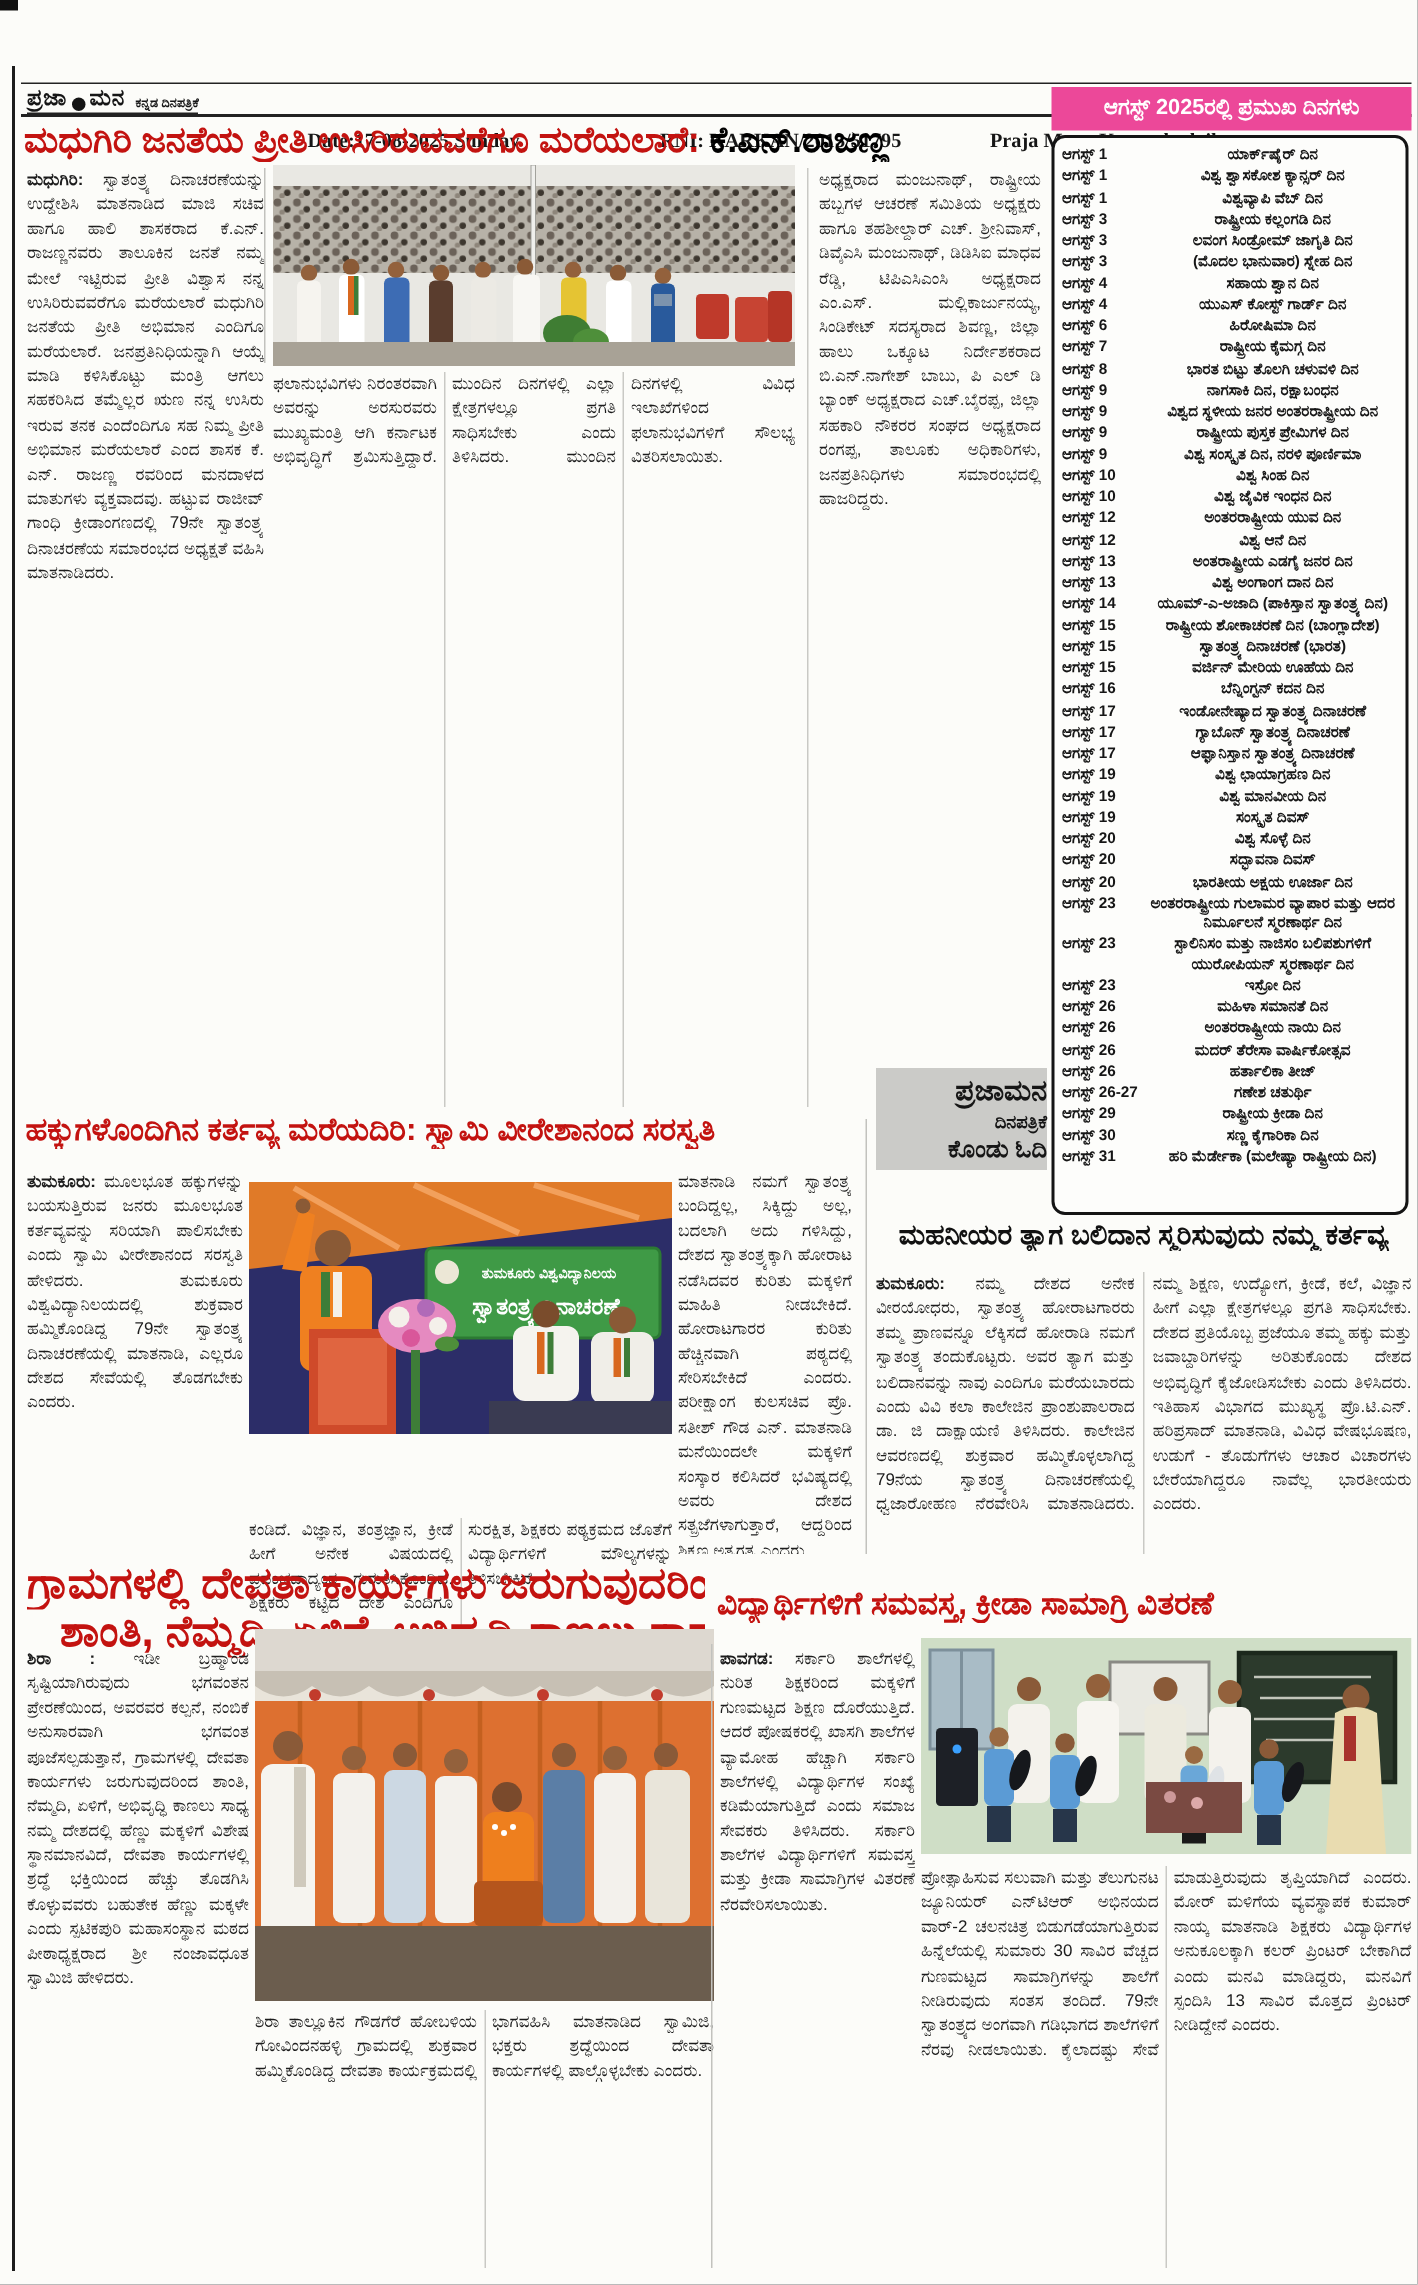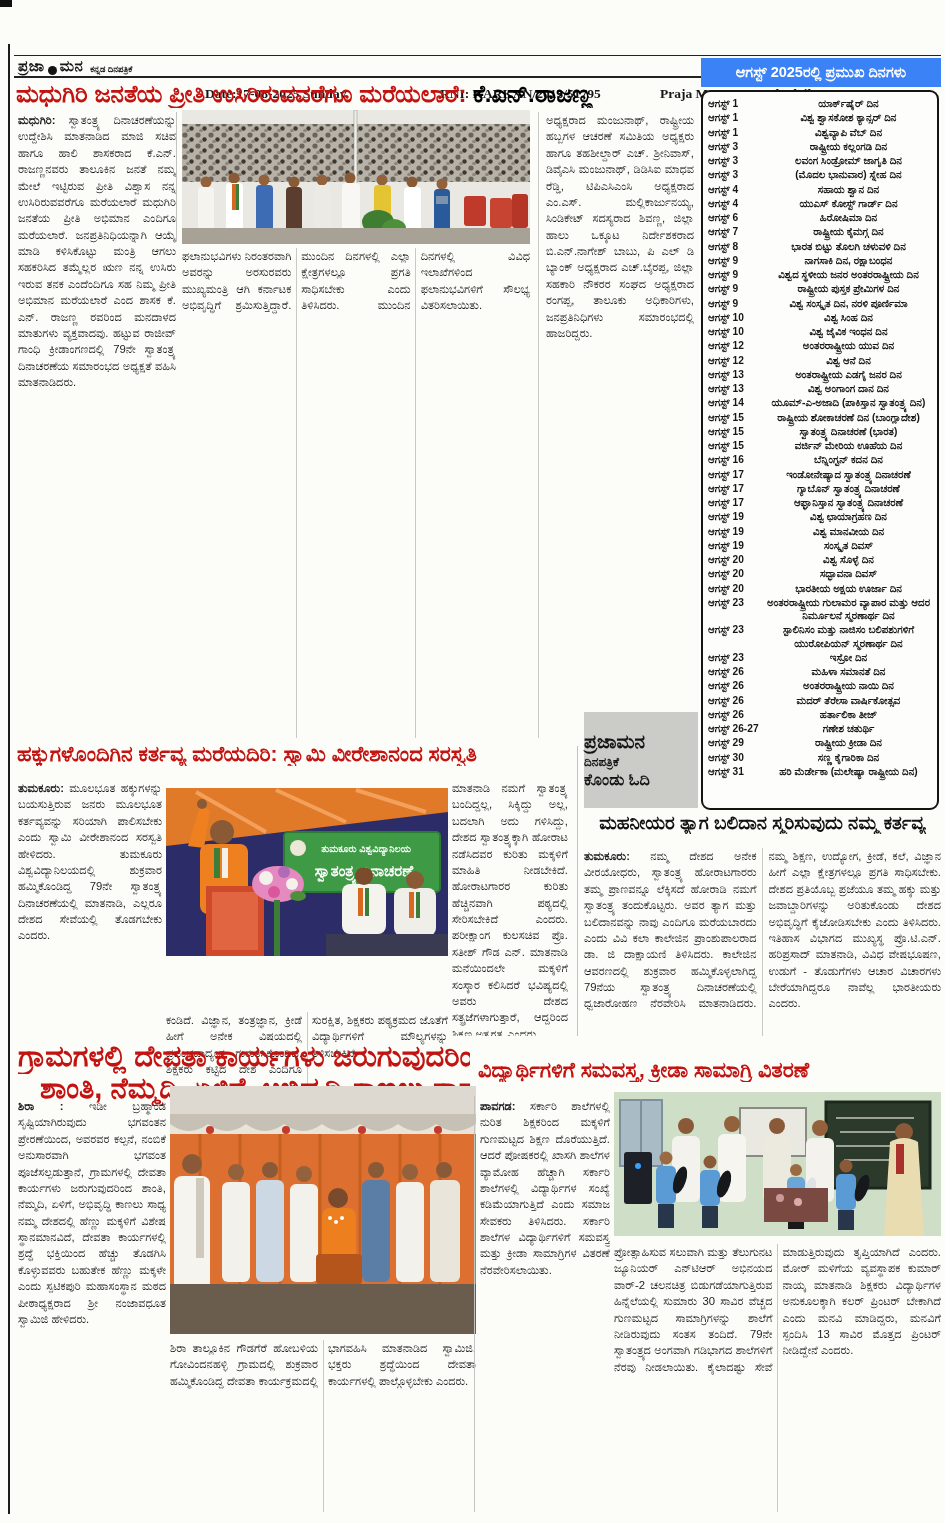--- a/index.html
+++ b/index.html
@@ -22,21 +22,21 @@
   .headline{font-weight:700;white-space:nowrap;overflow:hidden;letter-spacing:0;}
   .red{color:#c31310;}
   .hl1{left:16px;top:80px;width:678px;font-size:24px;}
   .hl1-black{color:#000000;}
   .hl2{left:17px;top:742px;width:556px;font-size:21px;}
   .hl3{left:584px;top:812px;width:357px;font-size:18.5px;color:#111;text-align:center;}
   .hl4a{left:18px;top:1040px;width:452px;font-size:29px;text-align:center;}
   .hl4b{left:40px;top:1072px;width:430px;font-size:29px;text-align:center;}
   .hl5{left:478px;top:1058px;width:463px;font-size:21px;}
   
-  .sidebar-title{left:701px;top:58px;width:240px;height:29px;background:#3b82f6;color:#fff;
+  .sidebar-title{left:701px;top:58px;width:240px;height:29px;background:#ec4899;color:#fff;
                  font-size:14.5px;font-weight:700;text-align:center;line-height:29px;}
   .days-box{left:701px;top:90px;width:238px;height:720px;border:2px solid #141414;border-radius:9px;
             padding:5px 5px 0 5px;box-sizing:border-box;background:#fdfdfb;overflow:hidden;}
   .day-row{display:flex;gap:3px;font-size:10.2px;line-height:1.3;margin-bottom:1px;}
   .day-date{min-width:54px;font-weight:700;white-space:nowrap;}
   .day-event{flex:1;text-align:center;font-weight:600;}
   
   .col{font-size:11.3px;line-height:1.45;text-align:justify;color:#1c1c1c;overflow:hidden;}
   .dateline{font-weight:700;}
   .c1{left:18px;top:112px;width:158px;height:626px;}
@@ -48,22 +48,22 @@
   .s3cols{left:584px;top:848px;width:357px;height:188px;columns:2;column-gap:12px;column-rule:1px solid #c9c9c5;}
   .s4c1{left:18px;top:1098px;width:148px;height:414px;}
   .s4u{left:170px;top:1340px;width:306px;height:172px;columns:2;column-gap:10px;column-rule:1px solid #c9c9c5;}
   .s5c1{left:480px;top:1098px;width:130px;height:414px;}
   .s5u{left:614px;top:1244px;width:327px;height:268px;columns:2;column-gap:10px;column-rule:1px solid #c9c9c5;}
   .vrule{width:1px;background:#c2c2be;}
   .vr1{left:577px;top:746px;height:290px;}
   .vr2{left:474px;top:1096px;height:416px;}
   .vr3{left:176px;top:112px;height:130px;}
   
-  .promo{left:584px;top:712px;width:114px;height:96px;background:#cbcbc8;display:flex;flex-direction:column;
-         justify-content:center;align-items:flex-start;gap:2px;}
+  .promo{left:584px;top:712px;width:114px;height:68px;background:#cbcbc8;display:flex;flex-direction:column;
+         justify-content:center;align-items:flex-end;gap:2px;}
   .promo-l1{font-size:19px;font-weight:700;}
   .promo-l2{font-size:12px;font-weight:700;}
   .promo-l3{font-size:16px;font-weight:700;}
   
   .photo{display:block;}
   .p1{left:182px;top:110px;}
   .p2{left:166px;top:788px;}
   .p3{left:170px;top:1086px;}
   .p4{left:614px;top:1092px;}
 </style>

